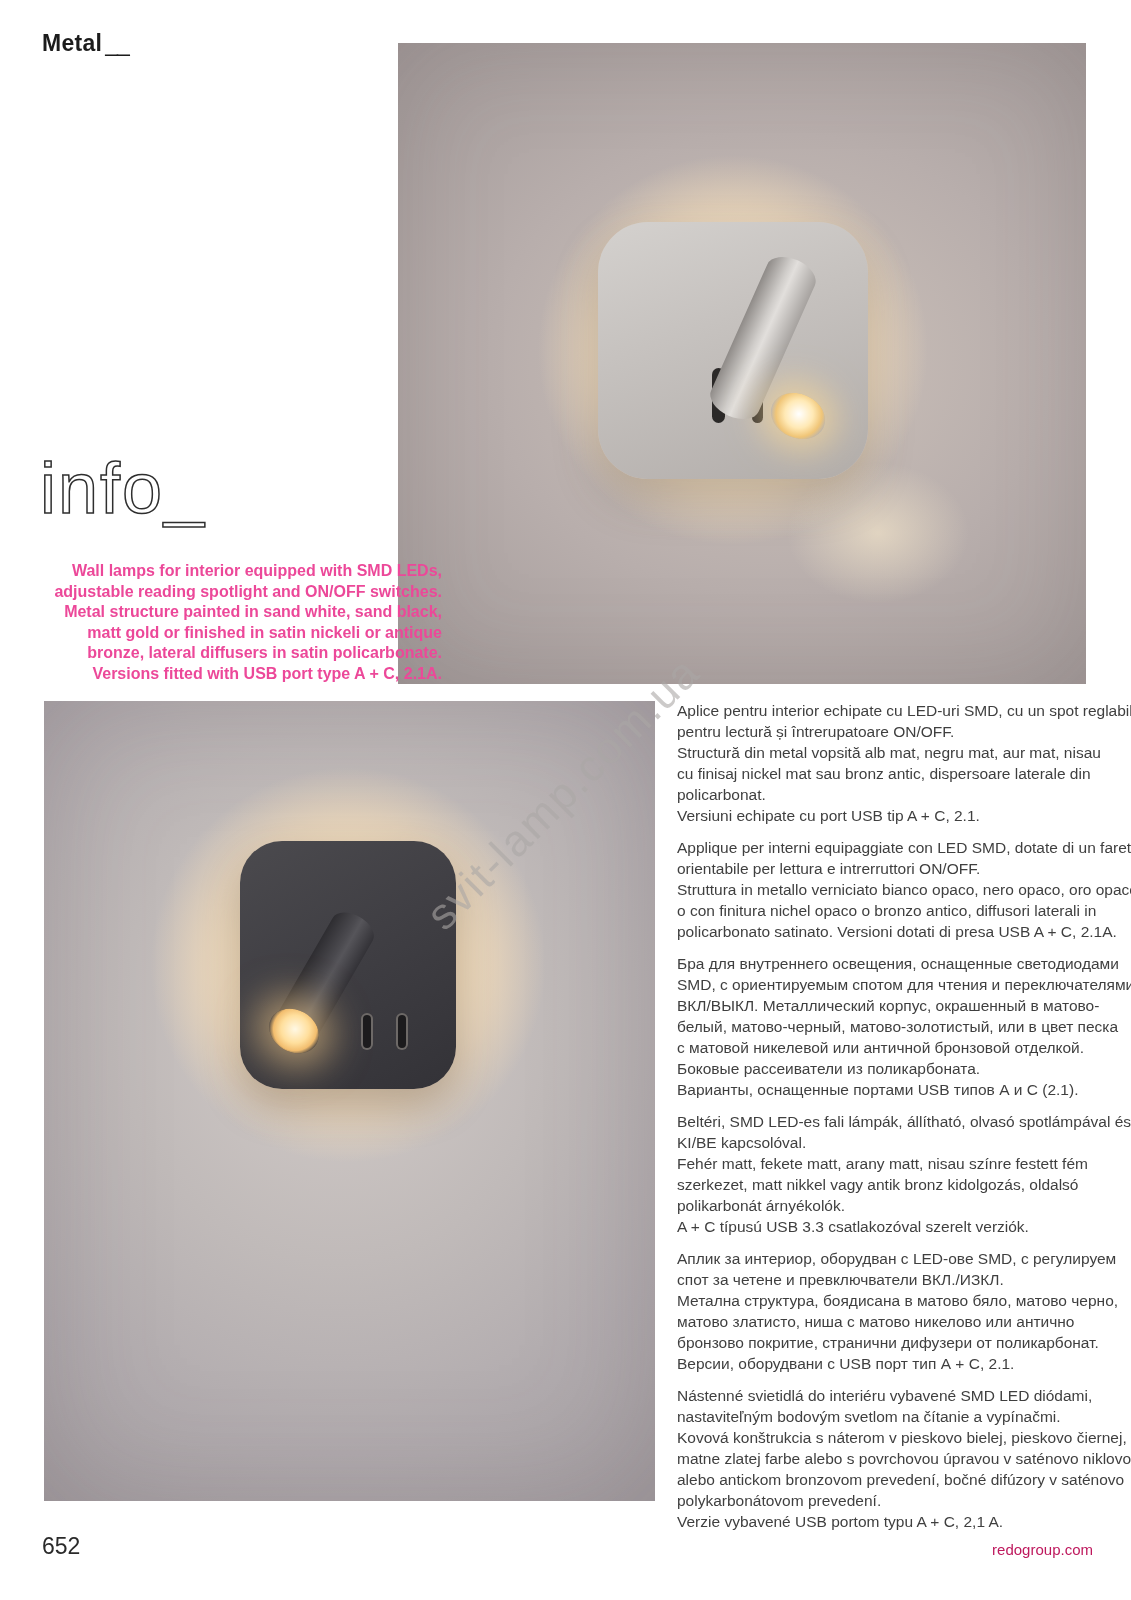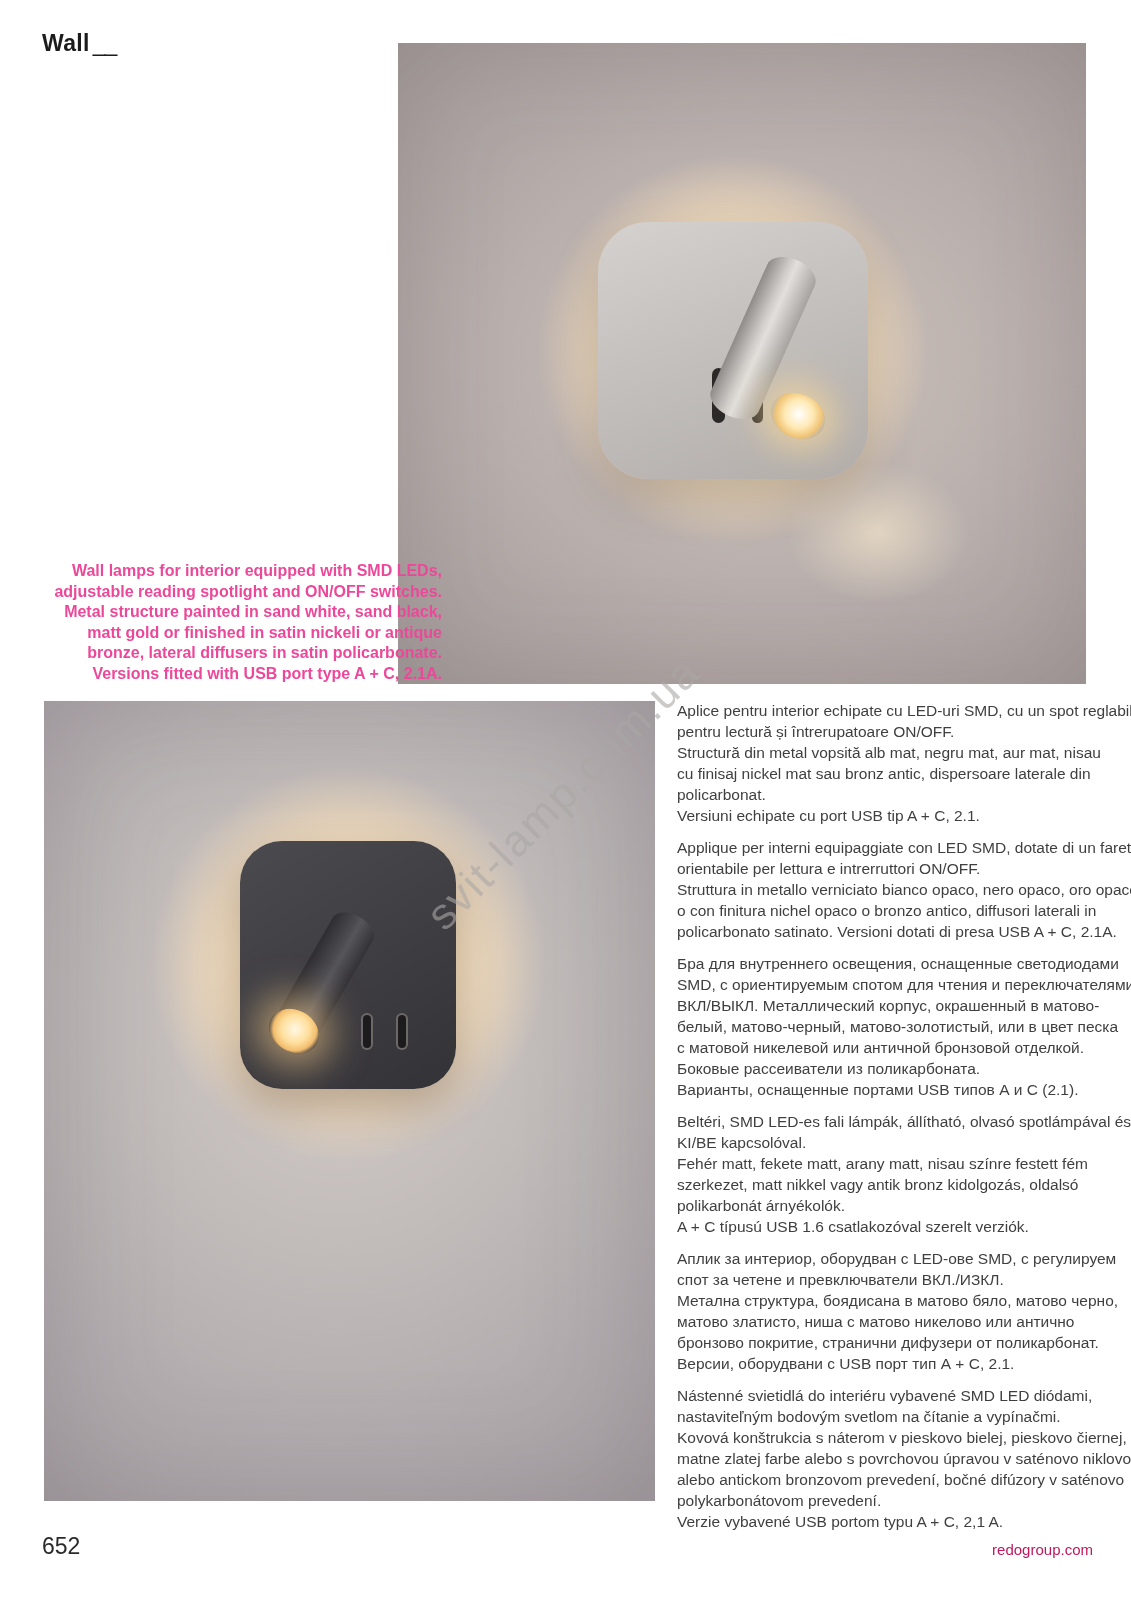--- a/index.html
+++ b/index.html
@@ -101,34 +101,35 @@
   
   .page-number { position:absolute; left:42px; top:1533px; font-size:23px; color:#2a2a2a; z-index:3; }
   .website { position:absolute; right:38px; top:1541px; font-size:15px; color:#be185d; z-index:3; }
 </style>
 </head>
 <body>
 
 <div class="page">
 
   <div class="brand">
-    <span>Wall</span><span class="suffix">__</span>
+    <span>Metal</span><span class="suffix">__</span>
   </div>
 
   <div class="photo photo-top">
     <div class="pt-wall"></div>
     <div class="pt-glow"></div>
     <div class="pt-beam"></div>
     <div class="pt-panel"></div>
     <div class="pt-switch-long"></div>
     <div class="pt-switch-short"></div>
     <div class="pt-cylinder"></div>
     <div class="pt-lens"></div>
   </div>
 
+  <div class="info-heading">info_</div>
   <div class="info-text">Wall lamps for interior equipped with SMD LEDs,
 adjustable reading spotlight and ON/OFF switches.
 Metal structure painted in sand white, sand black,
 matt gold or finished in satin nickeli or antique
 bronze, lateral diffusers in satin policarbonate.
 Versions fitted with USB port type A + C, 2.1A.</div>
 
   <div class="photo photo-bottom">
     <div class="pb-wall"></div>
     <div class="pb-glow"></div>
@@ -158,21 +159,21 @@
 ВКЛ/ВЫКЛ. Металлический корпус, окрашенный в матово-
 белый, матово-черный, матово-золотистый, или в цвет песка
 с матовой никелевой или античной бронзовой отделкой.
 Боковые рассеиватели из поликарбоната.
 Варианты, оснащенные портами USB типов А и С (2.1).</p>
     <p>Beltéri, SMD LED-es fali lámpák, állítható, olvasó spotlámpával és
 KI/BE kapcsolóval.
 Fehér matt, fekete matt, arany matt, nisau színre festett fém
 szerkezet, matt nikkel vagy antik bronz kidolgozás, oldalsó
 polikarbonát árnyékolók.
-A + C típusú USB 1.6 csatlakozóval szerelt verziók.</p>
+A + C típusú USB 3.3 csatlakozóval szerelt verziók.</p>
     <p>Аплик за интериор, оборудван с LED-ове SMD, с регулируем
 спот за четене и превключватели ВКЛ./ИЗКЛ.
 Метална структура, боядисана в матово бяло, матово черно,
 матово златисто, ниша с матово никелово или антично
 бронзово покритие, странични дифузери от поликарбонат.
 Версии, оборудвани с USB порт тип А + С, 2.1.</p>
     <p>Nástenné svietidlá do interiéru vybavené SMD LED diódami,
 nastaviteľným bodovým svetlom na čítanie a vypínačmi.
 Kovová konštrukcia s náterom v pieskovo bielej, pieskovo čiernej,
 matne zlatej farbe alebo s povrchovou úpravou v saténovo niklovom

